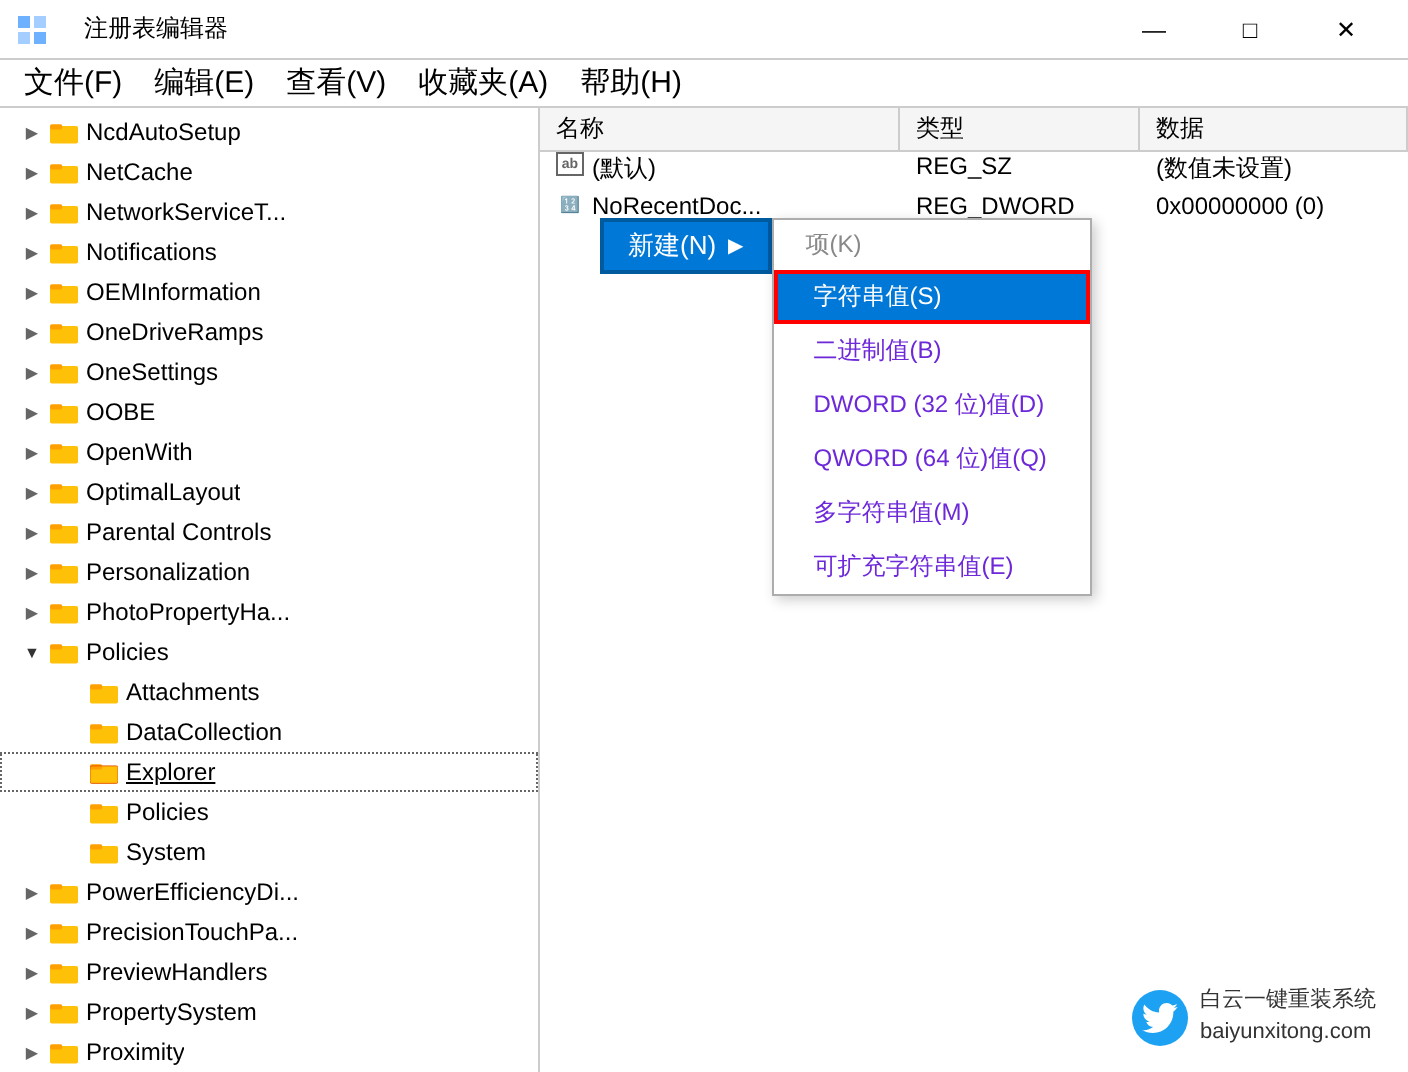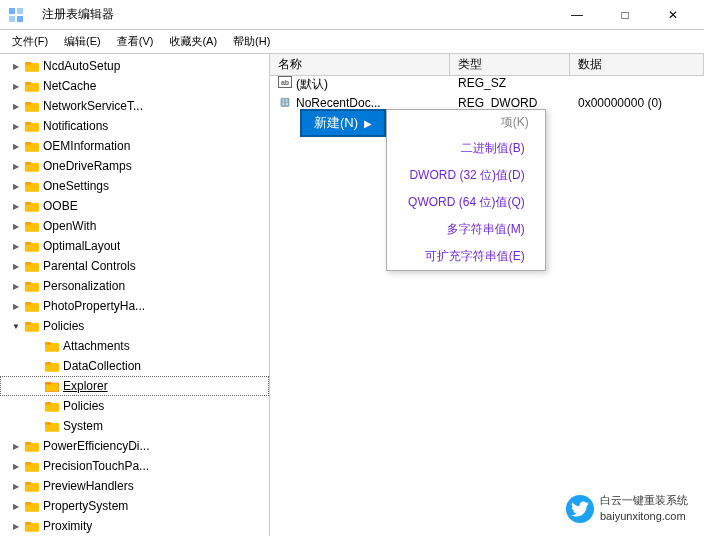--- a/index.html
+++ b/index.html
@@ -53,21 +53,21 @@
       background: #ffffff;
       border-bottom: 1px solid #ccc;
       display: flex;
       align-items: center;
       height: 24px;
       padding: 0 4px;
     }
     .menu-item {
       padding: 2px 8px;
       cursor: pointer;
-      font-size: 11px;
+      font-size: 15px;
       color: #000;
     }
 
     
     .main-layout {
       display: flex;
       height: calc(536px - 30px - 24px);
       background: #fff;
     }
 
@@ -561,46 +561,48 @@
       <div class="th-cell th-data">数据</div>
     </div>
 
     <div class="table-body" id="table-body">
     <div class="table-row">
           <div class="td-cell td-name">
             <span class="reg-icon" style="font-size: 7px;">ab</span>
             <span>(默认)</span>
           </div>
           <div class="td-cell td-type">REG_SZ</div>
+          <div class="td-cell td-data">(数值未设置)</div>
         </div>
         <div class="table-row">
           <div class="td-cell td-name">
             <span class="reg-icon" style="font-size: 8px; border: none;">
               <span style="font-size:8px;font-weight:bold;color:#666;">🔢</span>
             </span>
             <span>NoRecentDoc...</span>
           </div>
           <div class="td-cell td-type">REG_DWORD</div>
           <div class="td-cell td-data">0x00000000 (0)</div>
         </div>
       </div>
 
     <div class="context-overlay">
-      <div class="new-menu" style="position:absolute; top:55px; left:30px; display:flex;text-align:right;">
+      <div class="new-menu" style="position:absolute; top:55px; left:30px; display:flex;">
 
         <div style="position:relative;">
           <div class="new-btn">
             <span>新建(N)</span>
             <span style="font-size:10px;">▶</span>
           </div>
         </div>
 
         <div class="popup-menu" style="position:relative; left:0; top:0; margin-left:0;">
           <div class="popup-item" style="color:#888; padding:4px 16px;">项(K)</div>
           <div id="submenu-items-container">
+              <div class="popup-item highlighted">字符串值(S)</div>
               <div class="popup-item">二进制值(B)</div>
               <div class="popup-item">DWORD (32 位)值(D)</div>
               <div class="popup-item">QWORD (64 位)值(Q)</div>
               <div class="popup-item">多字符串值(M)</div>
               <div class="popup-item">可扩充字符串值(E)</div>
             </div>
         </div>
       </div>
     </div>
 

